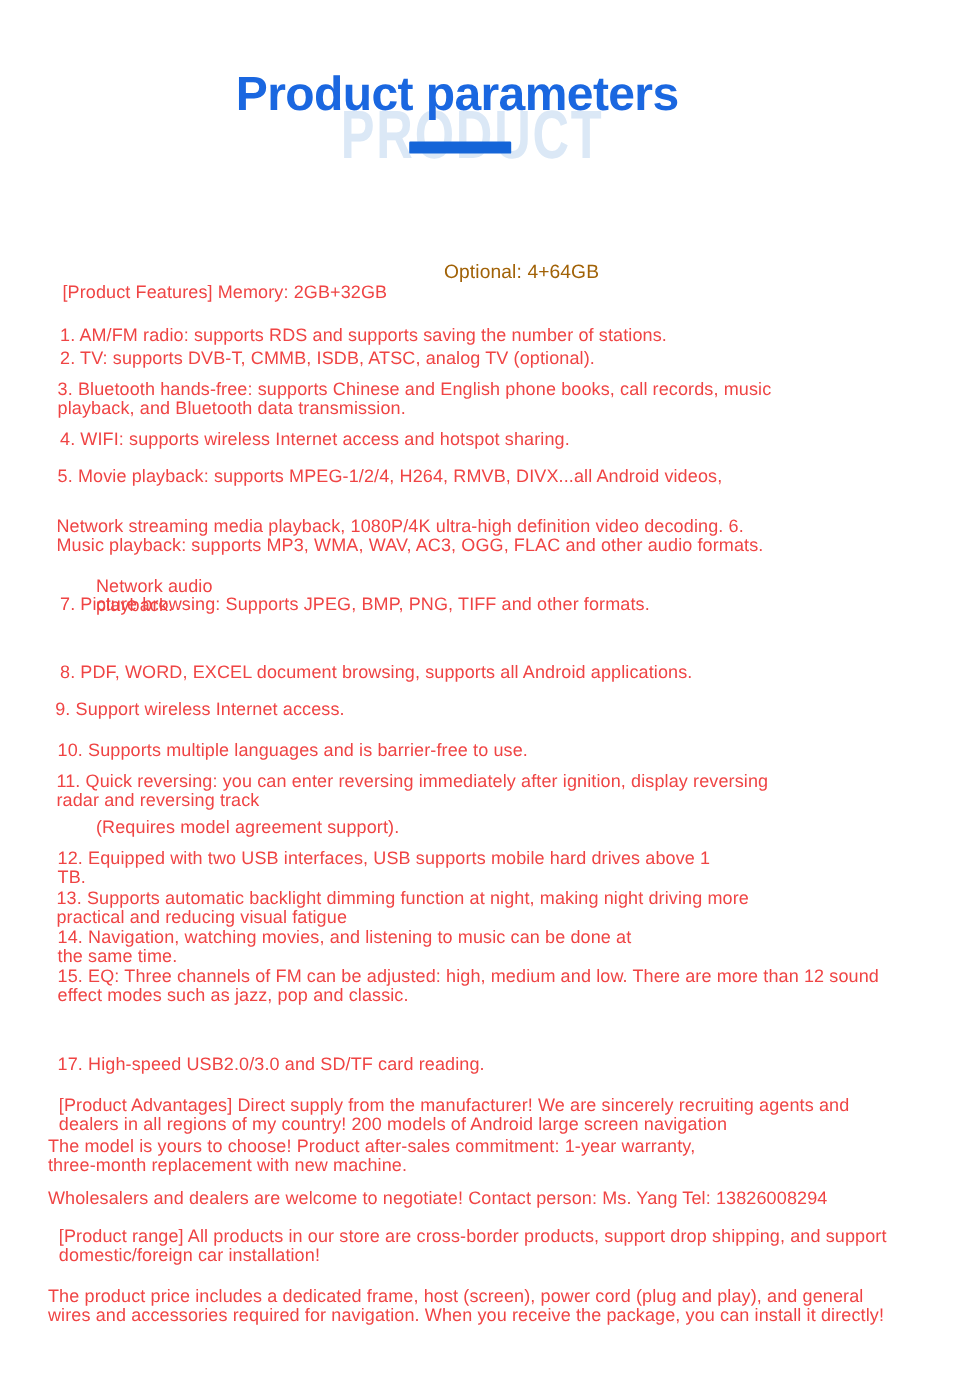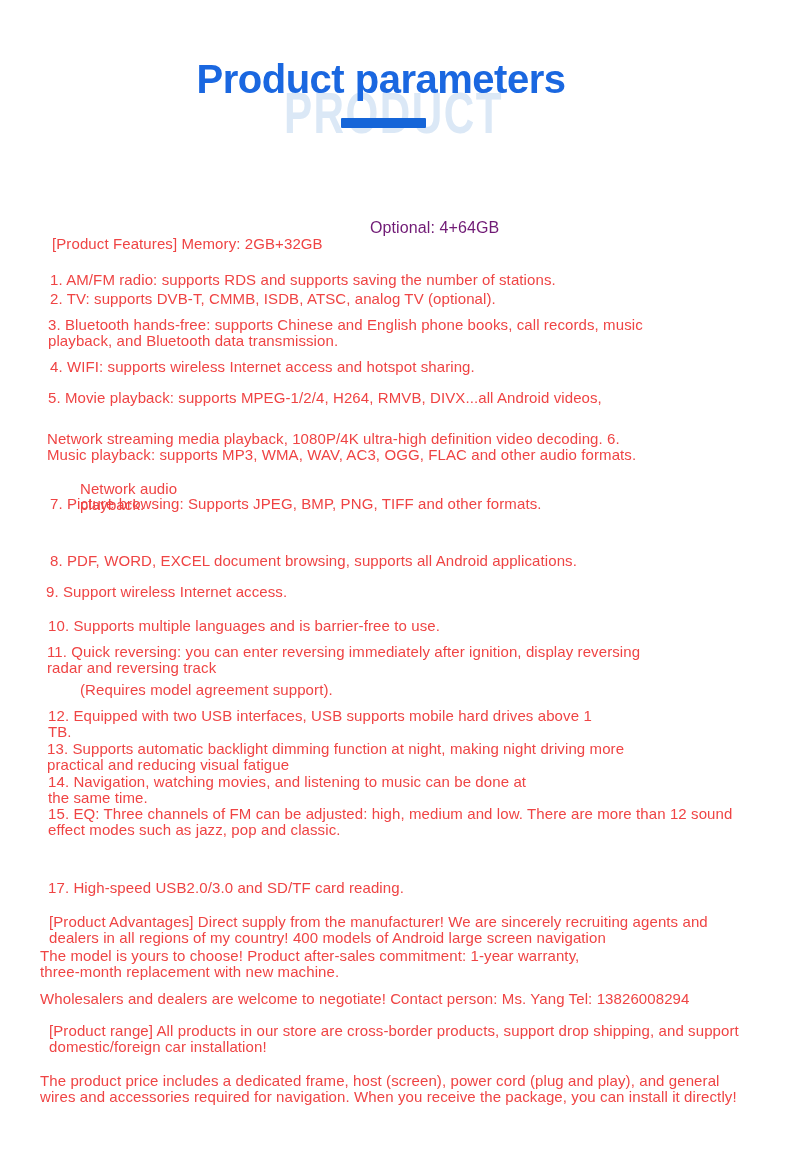--- a/index.html
+++ b/index.html
@@ -59,21 +59,21 @@
     letter-spacing: 0.1px;
     white-space: pre-line;
   }
   .memory-label { font-size: 15px; }
   .optional-spec {
     position: absolute;
     top: 219px;
     left: 370px;
     font-size: 16px;
     line-height: 17px;
-    color: #701a75;
+    color: #a16207;
     letter-spacing: 0.1px;
   }
 </style>
 </head>
 <body>
 
 <div class="page">
 
   <div class="watermark">PRODUCT</div>
   <div class="title">Product parameters</div>
@@ -105,21 +105,21 @@
 TB.</p>
   <p class="para" style="top:741px; left:47px;">13. Supports automatic backlight dimming function at night, making night driving more
 practical and reducing visual fatigue</p>
   <p class="para" style="top:774px; left:48px;">14. Navigation, watching movies, and listening to music can be done at
 the same time.</p>
   <p class="para" style="top:806px; left:48px;">15. EQ: Three channels of FM can be adjusted: high, medium and low. There are more than 12 sound
 effect modes such as jazz, pop and classic.</p>
   <p class="para" style="top:880px; left:48px;">17. High-speed USB2.0/3.0 and SD/TF card reading.</p>
 
   <p class="para" style="top:914px;  left:49px;">[Product Advantages] Direct supply from the manufacturer! We are sincerely recruiting agents and
-dealers in all regions of my country! 400 models of Android large screen navigation</p>
+dealers in all regions of my country! 200 models of Android large screen navigation</p>
   <p class="para" style="top:948px;  left:40px;">The model is yours to choose! Product after-sales commitment: 1-year warranty,
 three-month replacement with new machine.</p>
   <p class="para" style="top:991px;  left:40px;">Wholesalers and dealers are welcome to negotiate! Contact person: Ms. Yang Tel: 13826008294</p>
   <p class="para" style="top:1073px; left:40px;">The product price includes a dedicated frame, host (screen), power cord (plug and play), and general
 wires and accessories required for navigation. When you receive the package, you can install it directly!</p>
   <p class="para" style="top:1023px; left:49px;">[Product range] All products in our store are cross-border products, support drop shipping, and support
 domestic/foreign car installation!</p>
 
 </div>
 

